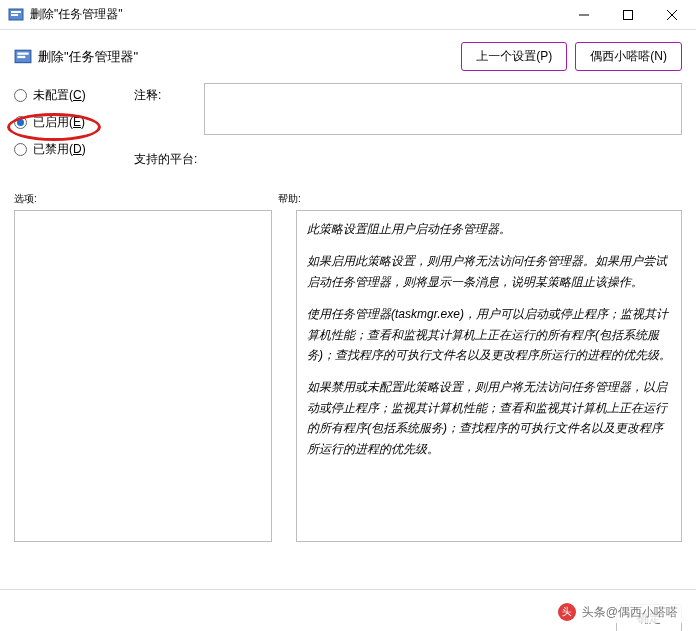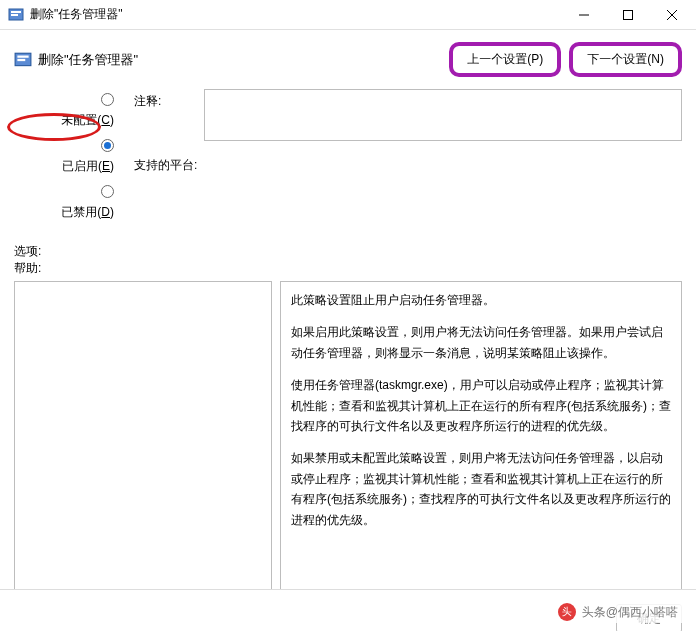--- a/index.html
+++ b/index.html
@@ -40,47 +40,46 @@
       padding: 12px 14px 6px 14px;
     }
     .header-icon {
       width: 18px; height: 18px;
       margin-right: 6px;
       display: inline-flex; align-items: center; justify-content: center;
     }
     .header-title { flex: 1; font-size: 13px; }
     .nav-buttons { display: flex; gap: 8px; }
     .nav-btn {
-      border: 4px solid #a21caf;
-      background: #fff;
-      border-radius: 10px;
+      border: 1px solid #a21caf;
+      background: #fff;
+      border-radius: 3px;
       padding: 5px 14px;
       font-size: 12px;
       font-family: inherit;
       cursor: default;
     }
     .content {
       padding: 6px 14px 0 14px;
     }
     .top-section {
       display: flex;
       gap: 20px;
     }
     .radio-col {
       width: 100px;
       padding-top: 4px;
     }
     .radio-option {
       display: flex;
-      align-items: flex-end;
+      align-items: center;
       gap: 6px;
       margin-bottom: 10px;
       font-size: 12px;
       cursor: default;
-      flex-direction: column;
     }
     .radio-option .access { text-decoration: underline; }
     .radio-circle {
       width: 13px; height: 13px;
       border: 1px solid #666;
       border-radius: 50%;
       display: inline-flex;
       align-items: center;
       justify-content: center;
       background: #fff;
@@ -129,28 +128,28 @@
       border: 1px solid #bdbdbd;
       height: 34px;
       background: #fff;
       padding: 6px 8px;
       font-size: 12px;
       overflow-y: scroll;
     }
     .labels-row {
       display: flex;
       padding: 12px 14px 4px 14px;
-      font-size: 12px;
-      flex-direction: column;
+      font-size: 10px;
     }
     .labels-row .left { width: 264px; }
     .panels {
       display: flex;
-      gap: 8px;
+      gap: 24px;
       padding: 0 14px;
+      font-style: italic;
     }
     .panel {
       border: 1px solid #bdbdbd;
       background: #fff;
       height: 332px;
       overflow-y: auto;
     }
     .panel.left { width: 258px; }
     .panel.right { flex: 1; padding: 8px 10px; font-size: 12px; line-height: 1.7; }
     .panel.right p { margin-bottom: 12px; }
@@ -239,21 +238,21 @@
   <span class="header-icon">
     <svg width="18" height="18" viewBox="0 0 16 16">
         <rect x="1" y="2" width="14" height="11" fill="#5b8bd4" stroke="#2a5a9e"></rect>
         <rect x="3" y="4" width="10" height="2" fill="#fff"></rect>
         <rect x="3" y="7" width="7" height="2" fill="#fff"></rect>
       </svg>
   </span>
   <span class="header-title">删除"任务管理器"</span>
   <div class="nav-buttons">
     <button class="nav-btn">上一个设置(P)</button>
-    <button class="nav-btn">下一个设置(N)</button>
+    <button class="nav-btn">偶西小嗒嗒(N)</button>
   </div>
 </div>
 
 <div class="content">
   <div class="top-section">
     <div class="radio-col">
       <div class="radio-option">
         <span class="radio-circle"></span>
         <span><span>未配置(</span><span class="access">C</span><span>)</span></span>
       </div>

